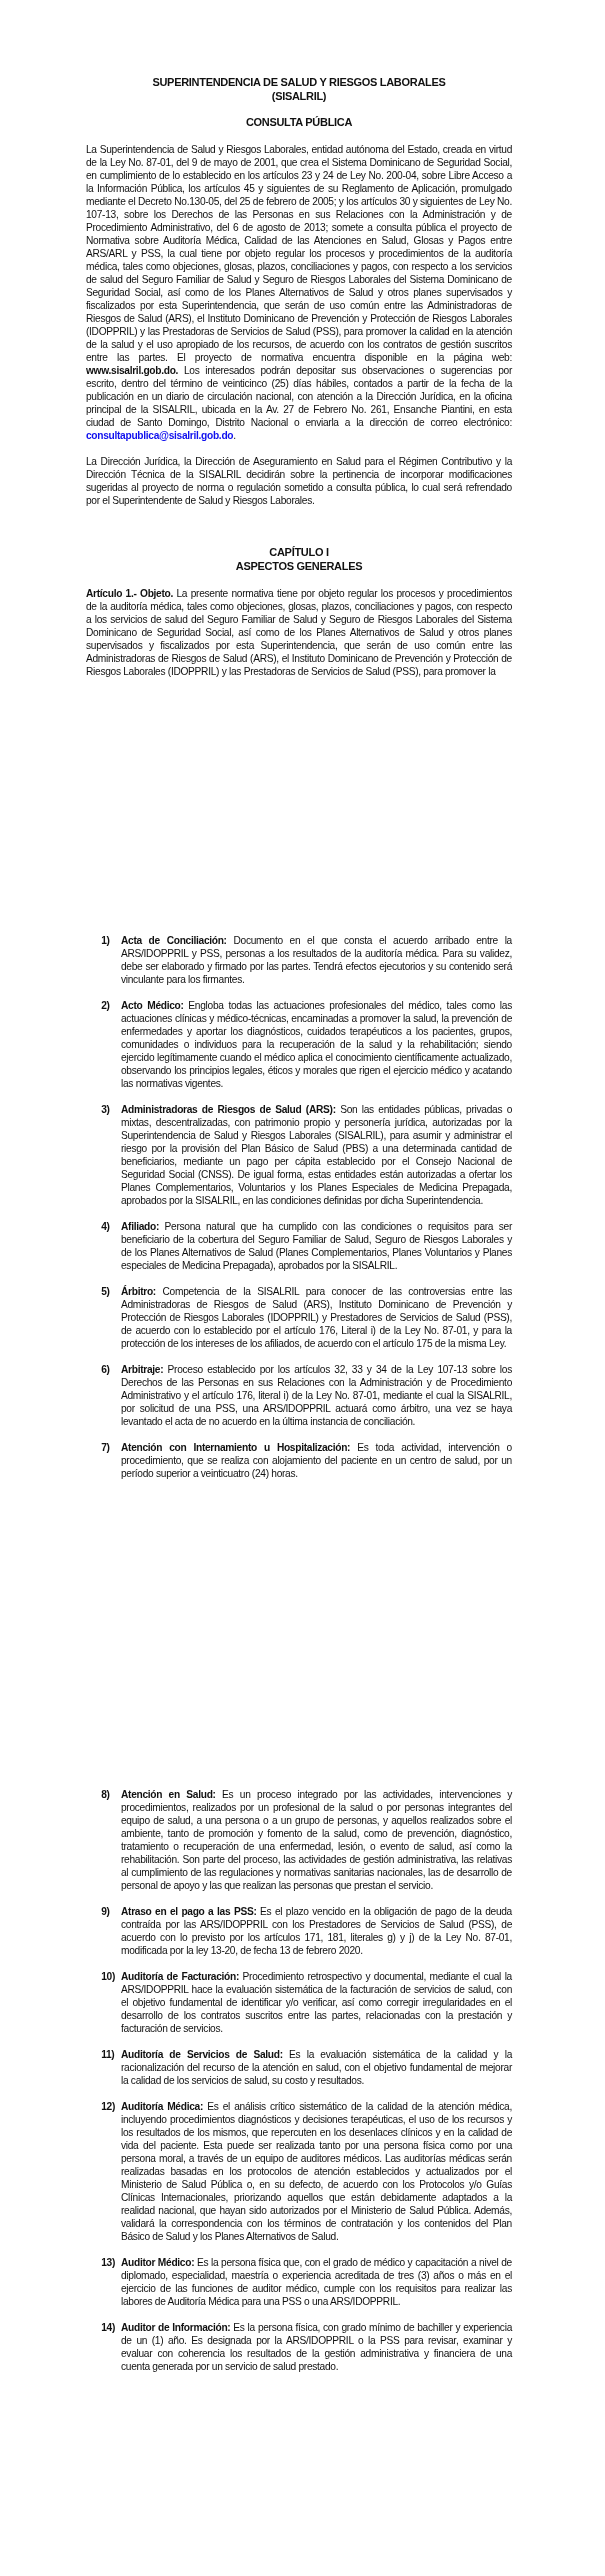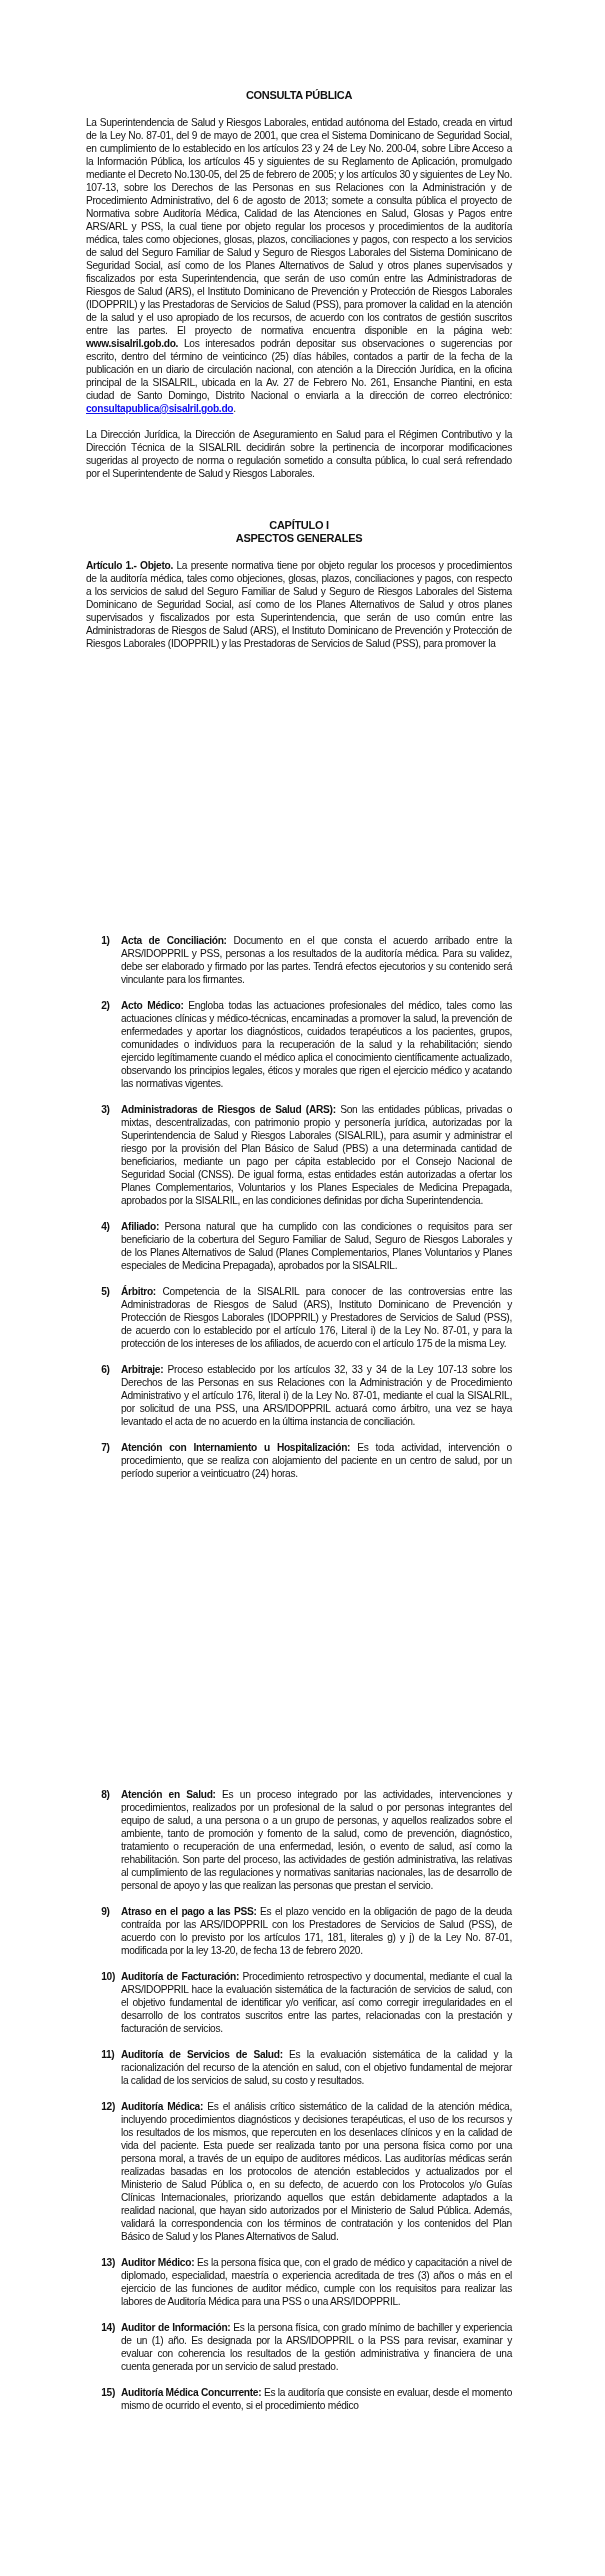--- a/index.html
+++ b/index.html
@@ -10,32 +10,36 @@
     font-family: "Liberation Sans", sans-serif;
     font-size: 10.2px; line-height: 13px;
     letter-spacing: -0.3px;
     text-align: justify;
     transform-origin: left top;
   }
   .center { text-align: center; font-weight: bold; }
   .title { font-size: 11px; line-height: 13.7px; }
   p { margin: 0 0 13px 0; }
   b { font-weight: bold; }
-  .link { color: #1010ee; text-decoration: underline; font-weight: bold; cursor: pointer; }
+  .link { color: #1010ee; font-weight: bold; cursor: pointer; }
   ol.defs { list-style: none; margin: 0; padding: 0; }
   ol.defs li { position: relative; padding-left: 35px; margin-bottom: 13px; }
   ol.defs li .num { position: absolute; left: 15.2px; top: 0; font-weight: bold; }
   .gap18 { height: 13px; }
   .gap34 { height: 26px; }
 </style>
 </head>
 <body>
 
 <div class="page" style="top:0;">
   <div class="content" style="top:76px;">
+    <div class="center title">
+      <div>SUPERINTENDENCIA DE SALUD Y RIESGOS LABORALES</div>
+      <div>(SISALRIL)</div>
+    </div>
     <div class="gap18"></div>
     <div class="center title">CONSULTA PÚBLICA</div>
     <div class="gap18"></div>
     <p><span>La Superintendencia de Salud y Riesgos Laborales, entidad autónoma del Estado, creada en virtud de la Ley No. 87-01, del 9 de mayo de 2001, que crea el Sistema Dominicano de Seguridad Social, en cumplimiento de lo establecido en los artículos 23 y 24 de Ley No. 200-04, sobre Libre Acceso a la Información Pública, los artículos 45 y siguientes de su Reglamento de Aplicación, promulgado mediante el Decreto No.130-05, del 25 de febrero de 2005; y los artículos 30 y siguientes de Ley No. 107-13, sobre los Derechos de las Personas en sus Relaciones con la Administración y de Procedimiento Administrativo, del 6 de agosto de 2013; somete a consulta pública el proyecto de Normativa sobre Auditoría Médica, Calidad de las Atenciones en Salud, Glosas y Pagos entre ARS/ARL y PSS, la cual tiene por objeto regular los procesos y procedimientos de la auditoría médica, tales como objeciones, glosas, plazos, conciliaciones y pagos, con respecto a los servicios de salud del Seguro Familiar de Salud y Seguro de Riesgos Laborales del Sistema Dominicano de Seguridad Social, así como de los Planes Alternativos de Salud y otros planes supervisados y fiscalizados por esta Superintendencia, que serán de uso común entre las Administradoras de Riesgos de Salud (ARS), el Instituto Dominicano de Prevención y Protección de Riesgos Laborales (IDOPPRIL) y las Prestadoras de Servicios de Salud (PSS), para promover la calidad en la atención de la salud y el uso apropiado de los recursos, de acuerdo con los contratos de gestión suscritos entre las partes. El proyecto de normativa encuentra disponible en la página web: </span><b>www.sisalril.gob.do.</b><span> Los interesados podrán depositar sus observaciones o sugerencias por escrito, dentro del término de veinticinco (25) días hábiles, contados a partir de la fecha de la publicación en un diario de circulación nacional, con atención a la Dirección Jurídica, en la oficina principal de la SISALRIL, ubicada en la Av. 27 de Febrero No. 261, Ensanche Piantini, en esta ciudad de Santo Domingo, Distrito Nacional o enviarla a la dirección de correo electrónico: </span><a class="link">consultapublica@sisalril.gob.do</a><span>.</span></p>
     <p>La Dirección Jurídica, la Dirección de Aseguramiento en Salud para el Régimen Contributivo y la Dirección Técnica de la SISALRIL decidirán sobre la pertinencia de incorporar modificaciones sugeridas al proyecto de norma o regulación sometido a consulta pública, lo cual será refrendado por el Superintendente de Salud y Riesgos Laborales.</p>
     <div class="gap34"></div>
     <div class="center title">
       <div>CAPÍTULO I</div>
       <div>ASPECTOS GENERALES</div>
     </div>
@@ -61,17 +65,16 @@
 <div class="page" style="top:1712px;">
   <div class="content" style="top:76px;">
     <ol class="defs">
       <li><span class="num">8)</span><b>Atención en Salud:</b><span> Es un proceso integrado por las actividades, intervenciones y procedimientos, realizados por un profesional de la salud o por personas integrantes del equipo de salud, a una persona o a un grupo de personas, y aquellos realizados sobre el ambiente, tanto de promoción y fomento de la salud, como de prevención, diagnóstico, tratamiento o recuperación de una enfermedad, lesión, o evento de salud, así como la rehabilitación. Son parte del proceso, las actividades de gestión administrativa, las relativas al cumplimiento de las regulaciones y normativas sanitarias nacionales, las de desarrollo de personal de apoyo y las que realizan las personas que prestan el servicio.</span></li>
       <li><span class="num">9)</span><b>Atraso en el pago a las PSS:</b><span> Es el plazo vencido en la obligación de pago de la deuda contraída por las ARS/IDOPPRIL con los Prestadores de Servicios de Salud (PSS), de acuerdo con lo previsto por los artículos 171, 181, literales g) y j) de la Ley No. 87-01, modificada por la ley 13-20, de fecha 13 de febrero 2020.</span></li>
       <li><span class="num">10)</span><b>Auditoría de Facturación:</b><span> Procedimiento retrospectivo y documental, mediante el cual la ARS/IDOPPRIL hace la evaluación sistemática de la facturación de servicios de salud, con el objetivo fundamental de identificar y/o verificar, así como corregir irregularidades en el desarrollo de los contratos suscritos entre las partes, relacionadas con la prestación y facturación de servicios.</span></li>
       <li><span class="num">11)</span><b>Auditoría de Servicios de Salud:</b><span> Es la evaluación sistemática de la calidad y la racionalización del recurso de la atención en salud, con el objetivo fundamental de mejorar la calidad de los servicios de salud, su costo y resultados.</span></li>
       <li><span class="num">12)</span><b>Auditoría Médica:</b><span> Es el análisis crítico sistemático de la calidad de la atención médica, incluyendo procedimientos diagnósticos y decisiones terapéuticas, el uso de los recursos y los resultados de los mismos, que repercuten en los desenlaces clínicos y en la calidad de vida del paciente. Esta puede ser realizada tanto por una persona física como por una persona moral, a través de un equipo de auditores médicos. Las auditorías médicas serán realizadas basadas en los protocolos de atención establecidos y actualizados por el Ministerio de Salud Pública o, en su defecto, de acuerdo con los Protocolos y/o Guías Clínicas Internacionales, priorizando aquellos que están debidamente adaptados a la realidad nacional, que hayan sido autorizados por el Ministerio de Salud Pública. Además, validará la correspondencia con los términos de contratación y los contenidos del Plan Básico de Salud y los Planes Alternativos de Salud.</span></li>
       <li><span class="num">13)</span><b>Auditor Médico:</b><span> Es la persona física que, con el grado de médico y capacitación a nivel de diplomado, especialidad, maestría o experiencia acreditada de tres (3) años o más en el ejercicio de las funciones de auditor médico, cumple con los requisitos para realizar las labores de Auditoría Médica para una PSS o una ARS/IDOPPRIL.</span></li>
       <li><span class="num">14)</span><b>Auditor de Información:</b><span> Es la persona física, con grado mínimo de bachiller y experiencia de un (1) año. Es designada por la ARS/IDOPPRIL o la PSS para revisar, examinar y evaluar con coherencia los resultados de la gestión administrativa y financiera de una cuenta generada por un servicio de salud prestado.</span></li>
-      <li><span class="num">15)</span><b>Auditoría Médica Concurrente:</b><span> Es la auditoría que consiste en evaluar, desde el momento mismo de ocurrido el evento, si el procedimiento médico</span></li>
     </ol>
   </div>
 </div>
 
 
 </body></html>

